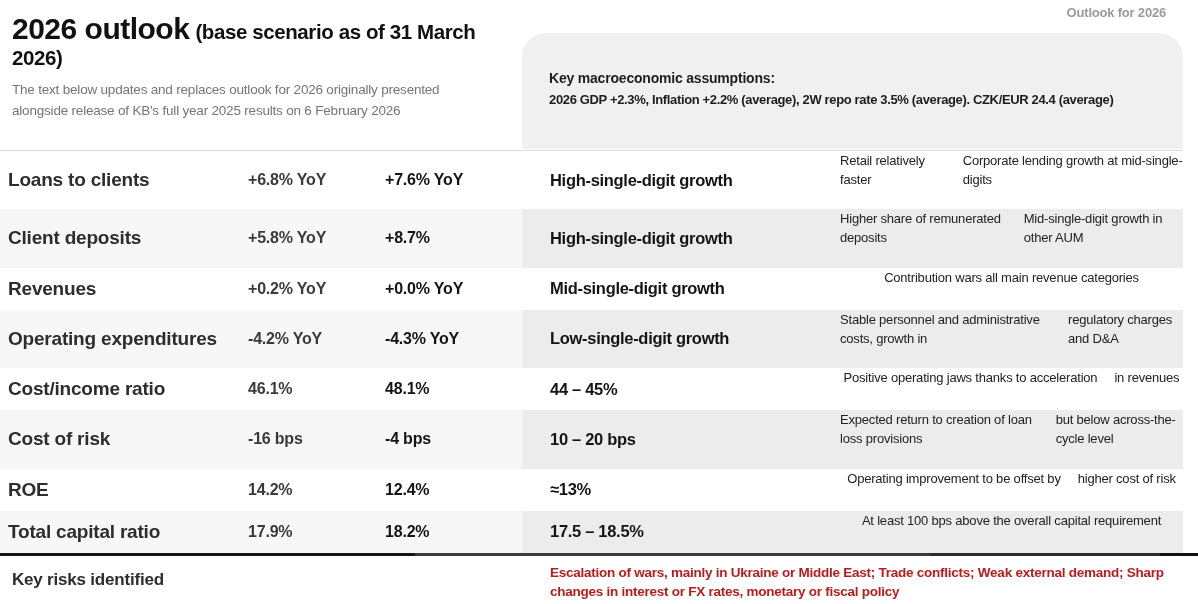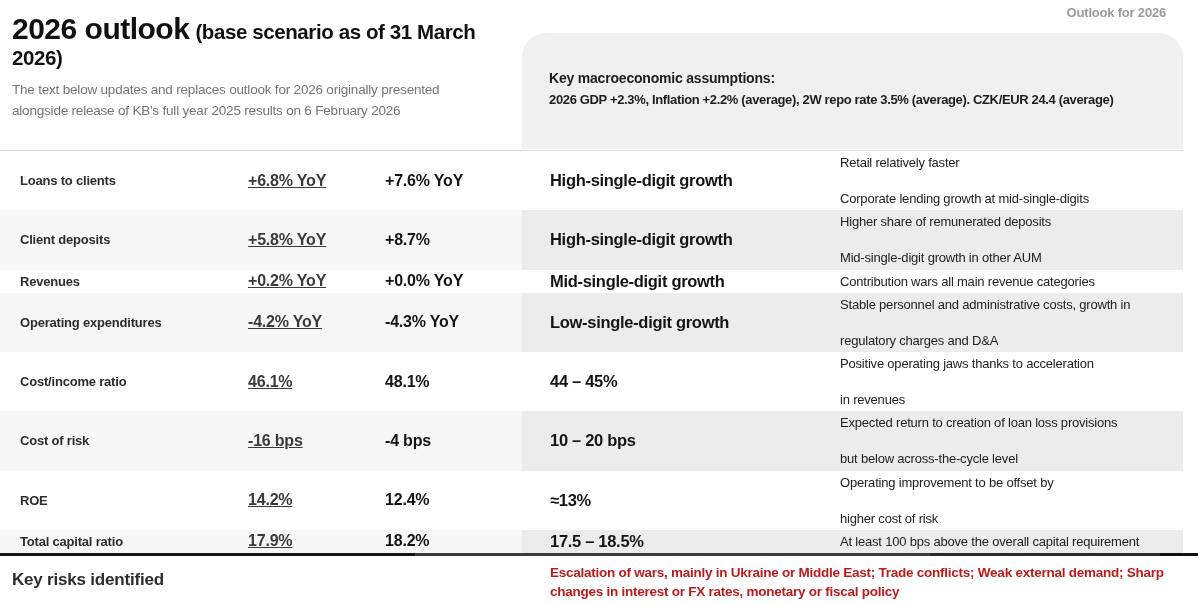--- a/index.html
+++ b/index.html
@@ -28,25 +28,25 @@
   .col-headers span { position:absolute; font-size:15px; font-weight:700; color:#9c9c9c; }
   .ch-2025 { left:248px; }
   .ch-3m { left:385px; }
   .ch-target { left:550px; font-size:15.5px; }
   .rows {
     position:absolute; left:0; top:150px; width:1183px; height:403px;
     border-top:1px solid #dcdcdc; display:flex; flex-direction:column;
   }
   .row { flex:1 1 auto; display:grid; grid-template-columns:248px 137px 137px 318px 343px; }
   .cell { display:flex; align-items:center; }
-  .c-label { padding-left:20px; font-size:13px; font-weight:700; color:#2d2d2d; }
-  .c-2025 { font-size:16px; font-weight:600; color:#3a3a3a;text-decoration:underline; }
+  .c-label { padding-left:8px; font-size:19px; font-weight:700; color:#2d2d2d; }
+  .c-2025 { font-size:16px; font-weight:600; color:#3a3a3a; }
   .c-3m { font-size:16px; font-weight:700; color:#141414; }
   .c-target { padding-left:28px; font-size:16.5px; font-weight:700; color:#141414; letter-spacing:-0.3px; }
-  .c-comment { flex-direction:column; align-items:flex-start; justify-content:center;gap:17px; }
+  .c-comment { align-items:flex-start; justify-content:center;gap:17px; }
   .c-comment div { font-size:13px; color:#222; line-height:19px; font-weight:400; }
   .row:nth-child(even) .c-label,
   .row:nth-child(even) .c-2025,
   .row:nth-child(even) .c-3m { background:#f7f7f7; }
   .row:nth-child(even) .c-target,
   .row:nth-child(even) .c-comment { background:#ececec; }
   .dark-rule {
     position:absolute; left:0; top:553px; width:1198px; height:3px;
     background:linear-gradient(to right, #141414 0 415px, #3b3b3b 415px 930px, #2b2b2b 930px 1160px, #111 1160px 100%);
   }

